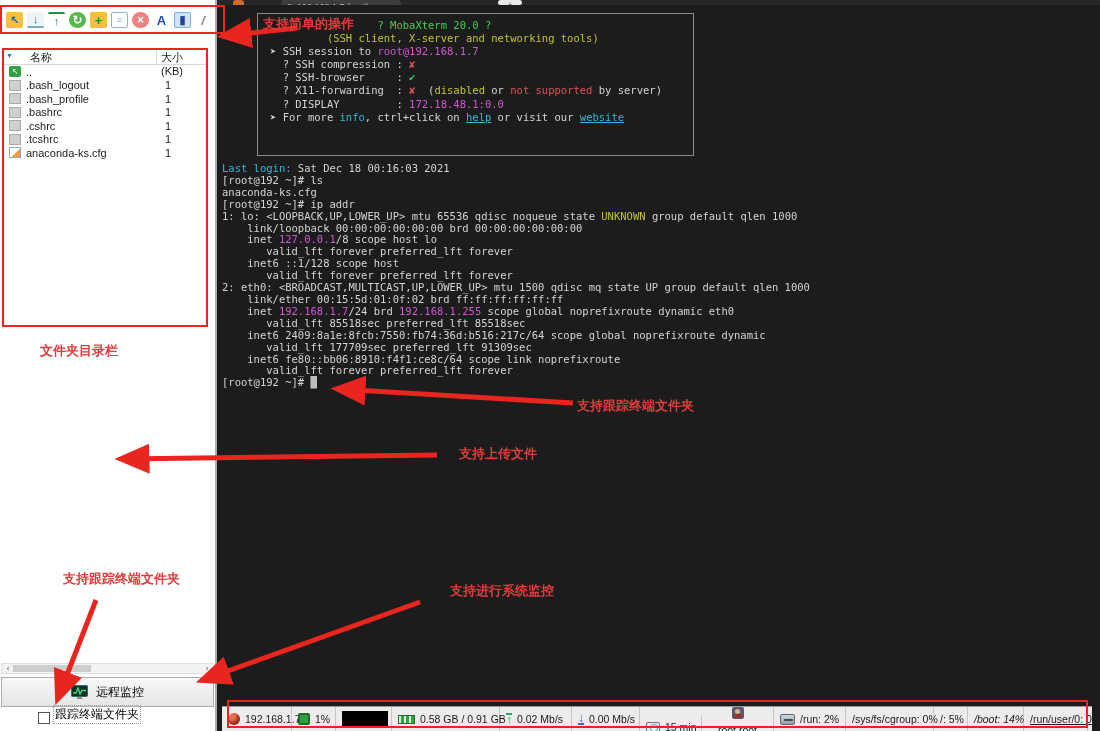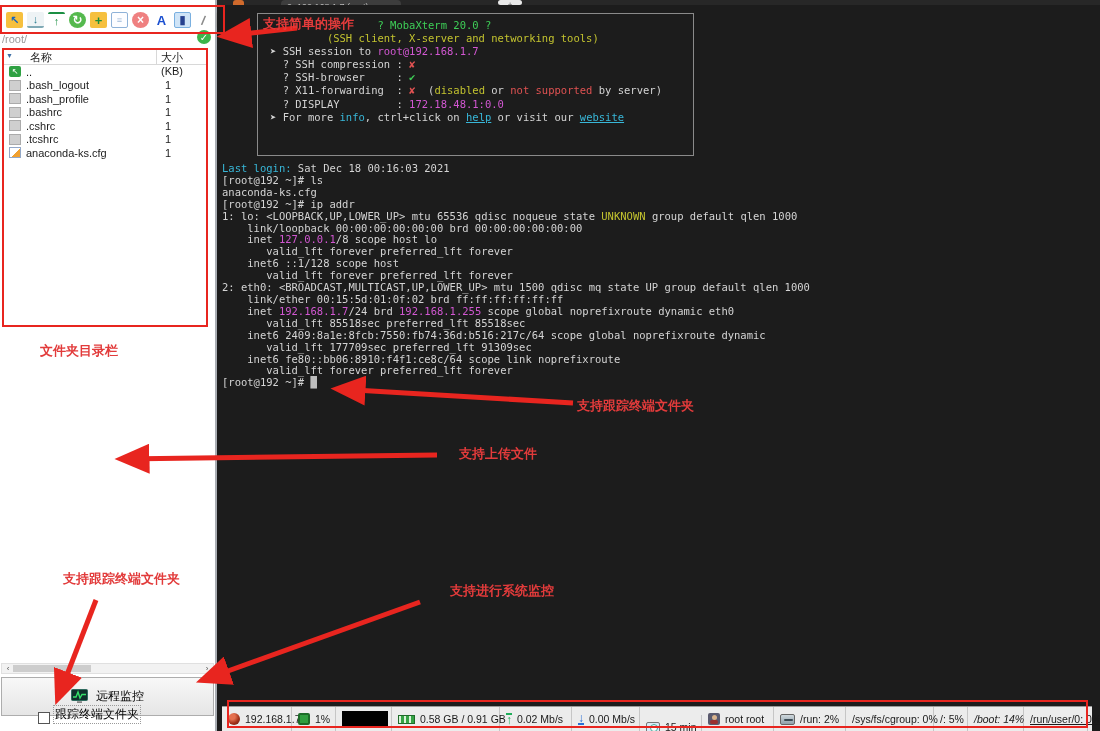--- a/index.html
+++ b/index.html
@@ -41,21 +41,21 @@
   .fi-folder-up{background:#2fa143;border-radius:2px;color:#fff}
   .fi-dotfile{background:#cfcfcf;border:1px solid #ababab}
   .fi-config{background:linear-gradient(135deg,#fff 55%,#f0a030 55%);border:1px solid #93a8c8}
   .fname{white-space:nowrap}
   .fsize{position:absolute;left:163px}
   .hscroll{position:absolute;left:1px;top:663px;width:213px;height:11px;background:#f2f2f2;
     border:1px solid #e0e0e0;font-size:8px;color:#555}
   .harrow{position:absolute;top:0;width:10px;height:9px;text-align:center;line-height:9px}
   .harrow.left{left:1px}.harrow.right{right:1px}
   .hthumb{position:absolute;left:11px;top:1px;width:78px;height:7px;background:#cdcdcd}
-  .monitor-btn{position:absolute;left:1px;top:677px;width:213px;height:39px;
+  .monitor-btn{position:absolute;left:1px;top:677px;width:213px;height:30px;
     background:linear-gradient(#f8f8f8,#e5e5e5);border:1px solid #adadad;
     display:flex;align-items:center;justify-content:center;gap:8px;font-size:12px;color:#000;cursor:pointer;
     font-family:"Liberation Sans",sans-serif}
   .follow{position:absolute;left:38px;top:705px;display:flex;align-items:flex-end;font-size:12px;color:#000}
   .cb{width:12px;height:12px;border:1px solid #555;background:#fff;margin-right:3px;flex:none}
   .follow-label{border:1px dotted #9a9a9a;padding:0 1px}
 
   
   .terminal{position:absolute;left:217px;top:0;width:883px;height:731px;background:#1c1c1c}
   .tabbar{position:absolute;left:0;top:0;width:100%;height:5px;background:#272727;overflow:hidden}
@@ -116,24 +116,20 @@
         <span class="tb tb-upload">↑</span>
         <span class="tb tb-refresh">↻</span>
         <span class="tb tb-new-folder">+</span>
         <span class="tb tb-new-file">≡</span>
         <span class="tb tb-delete">×</span>
         <span class="tb tb-rename">A</span>
         <span class="tb tb-split-view">▮</span>
         <span class="tb tb-wand">/</span>
         <span class="tb tb-settings"></span>
       </div>
-    <div class="pathrow">
-      <input class="path-input" readonly="" value="/root/" style="">
-      <span class="ok-badge">✓</span>
-    </div>
     <div class="filelist">
       <div class="fl-header">
         <span class="sort-tri">▼</span>
         <span class="colname">名称</span>
         <span class="fl-colsep"></span>
         <span class="colsize">大小 (KB)</span>
       </div>
       <div id="file-rows">
           <div class="frow">
             <span class="fi fi-folder-up">↖</span>
@@ -222,21 +218,21 @@
         <span>0.02 Mb/s</span>
       </div>
       <div class="sbi" style="width: 68px;">
         <span class="si si-download">↓</span>
         <span>0.00 Mb/s</span>
       </div>
       <div class="sbi" style="width: 62px; margin-top: 16px;">
         <span class="si si-uptime"></span>
         <span>15 min</span>
       </div>
-      <div class="sbi" style="width: 72px;">
+      <div class="sbi" style="width: 72px; flex-direction: column;">
         <span class="si si-user"></span>
         <span>root  root</span>
       </div>
       <div class="sbi" style="width: 72px;">
         <span class="si si-disk"></span>
         <span>/run: 2%</span>
       </div>
       <div class="sbi" style="width: 88px; text-align: center;">
         <span>/sys/fs/cgroup: 0%</span>
       </div>

